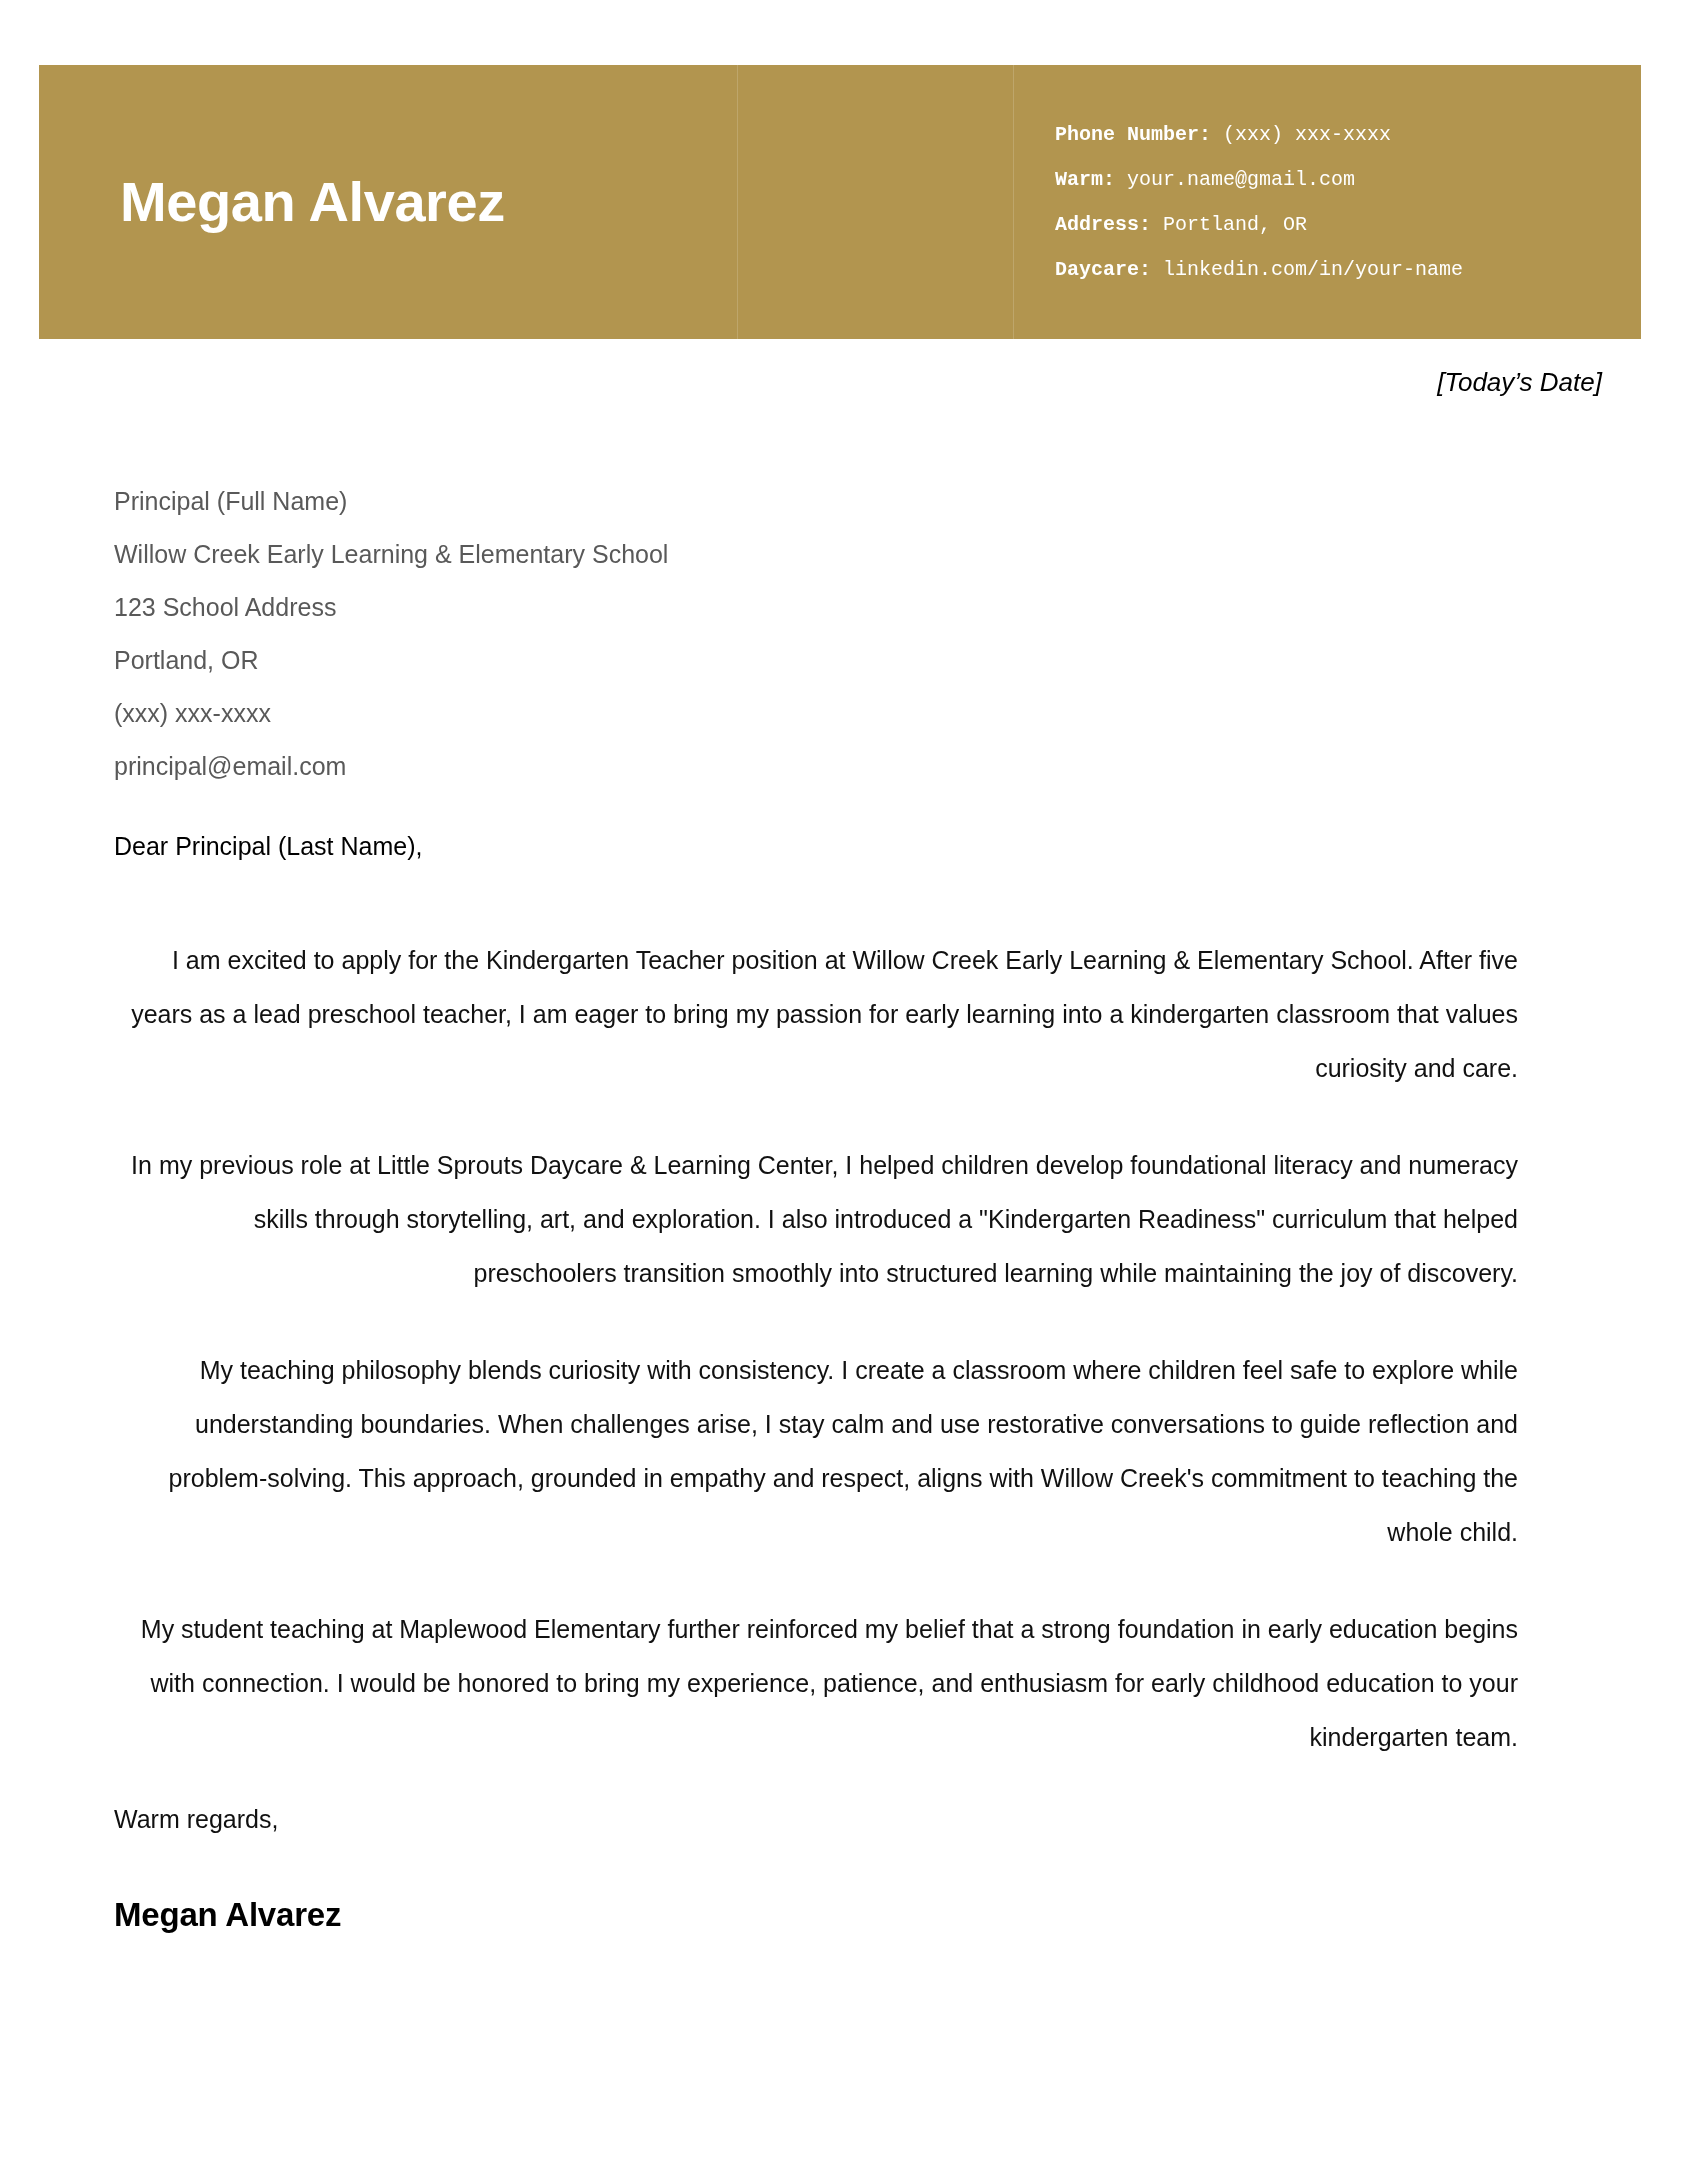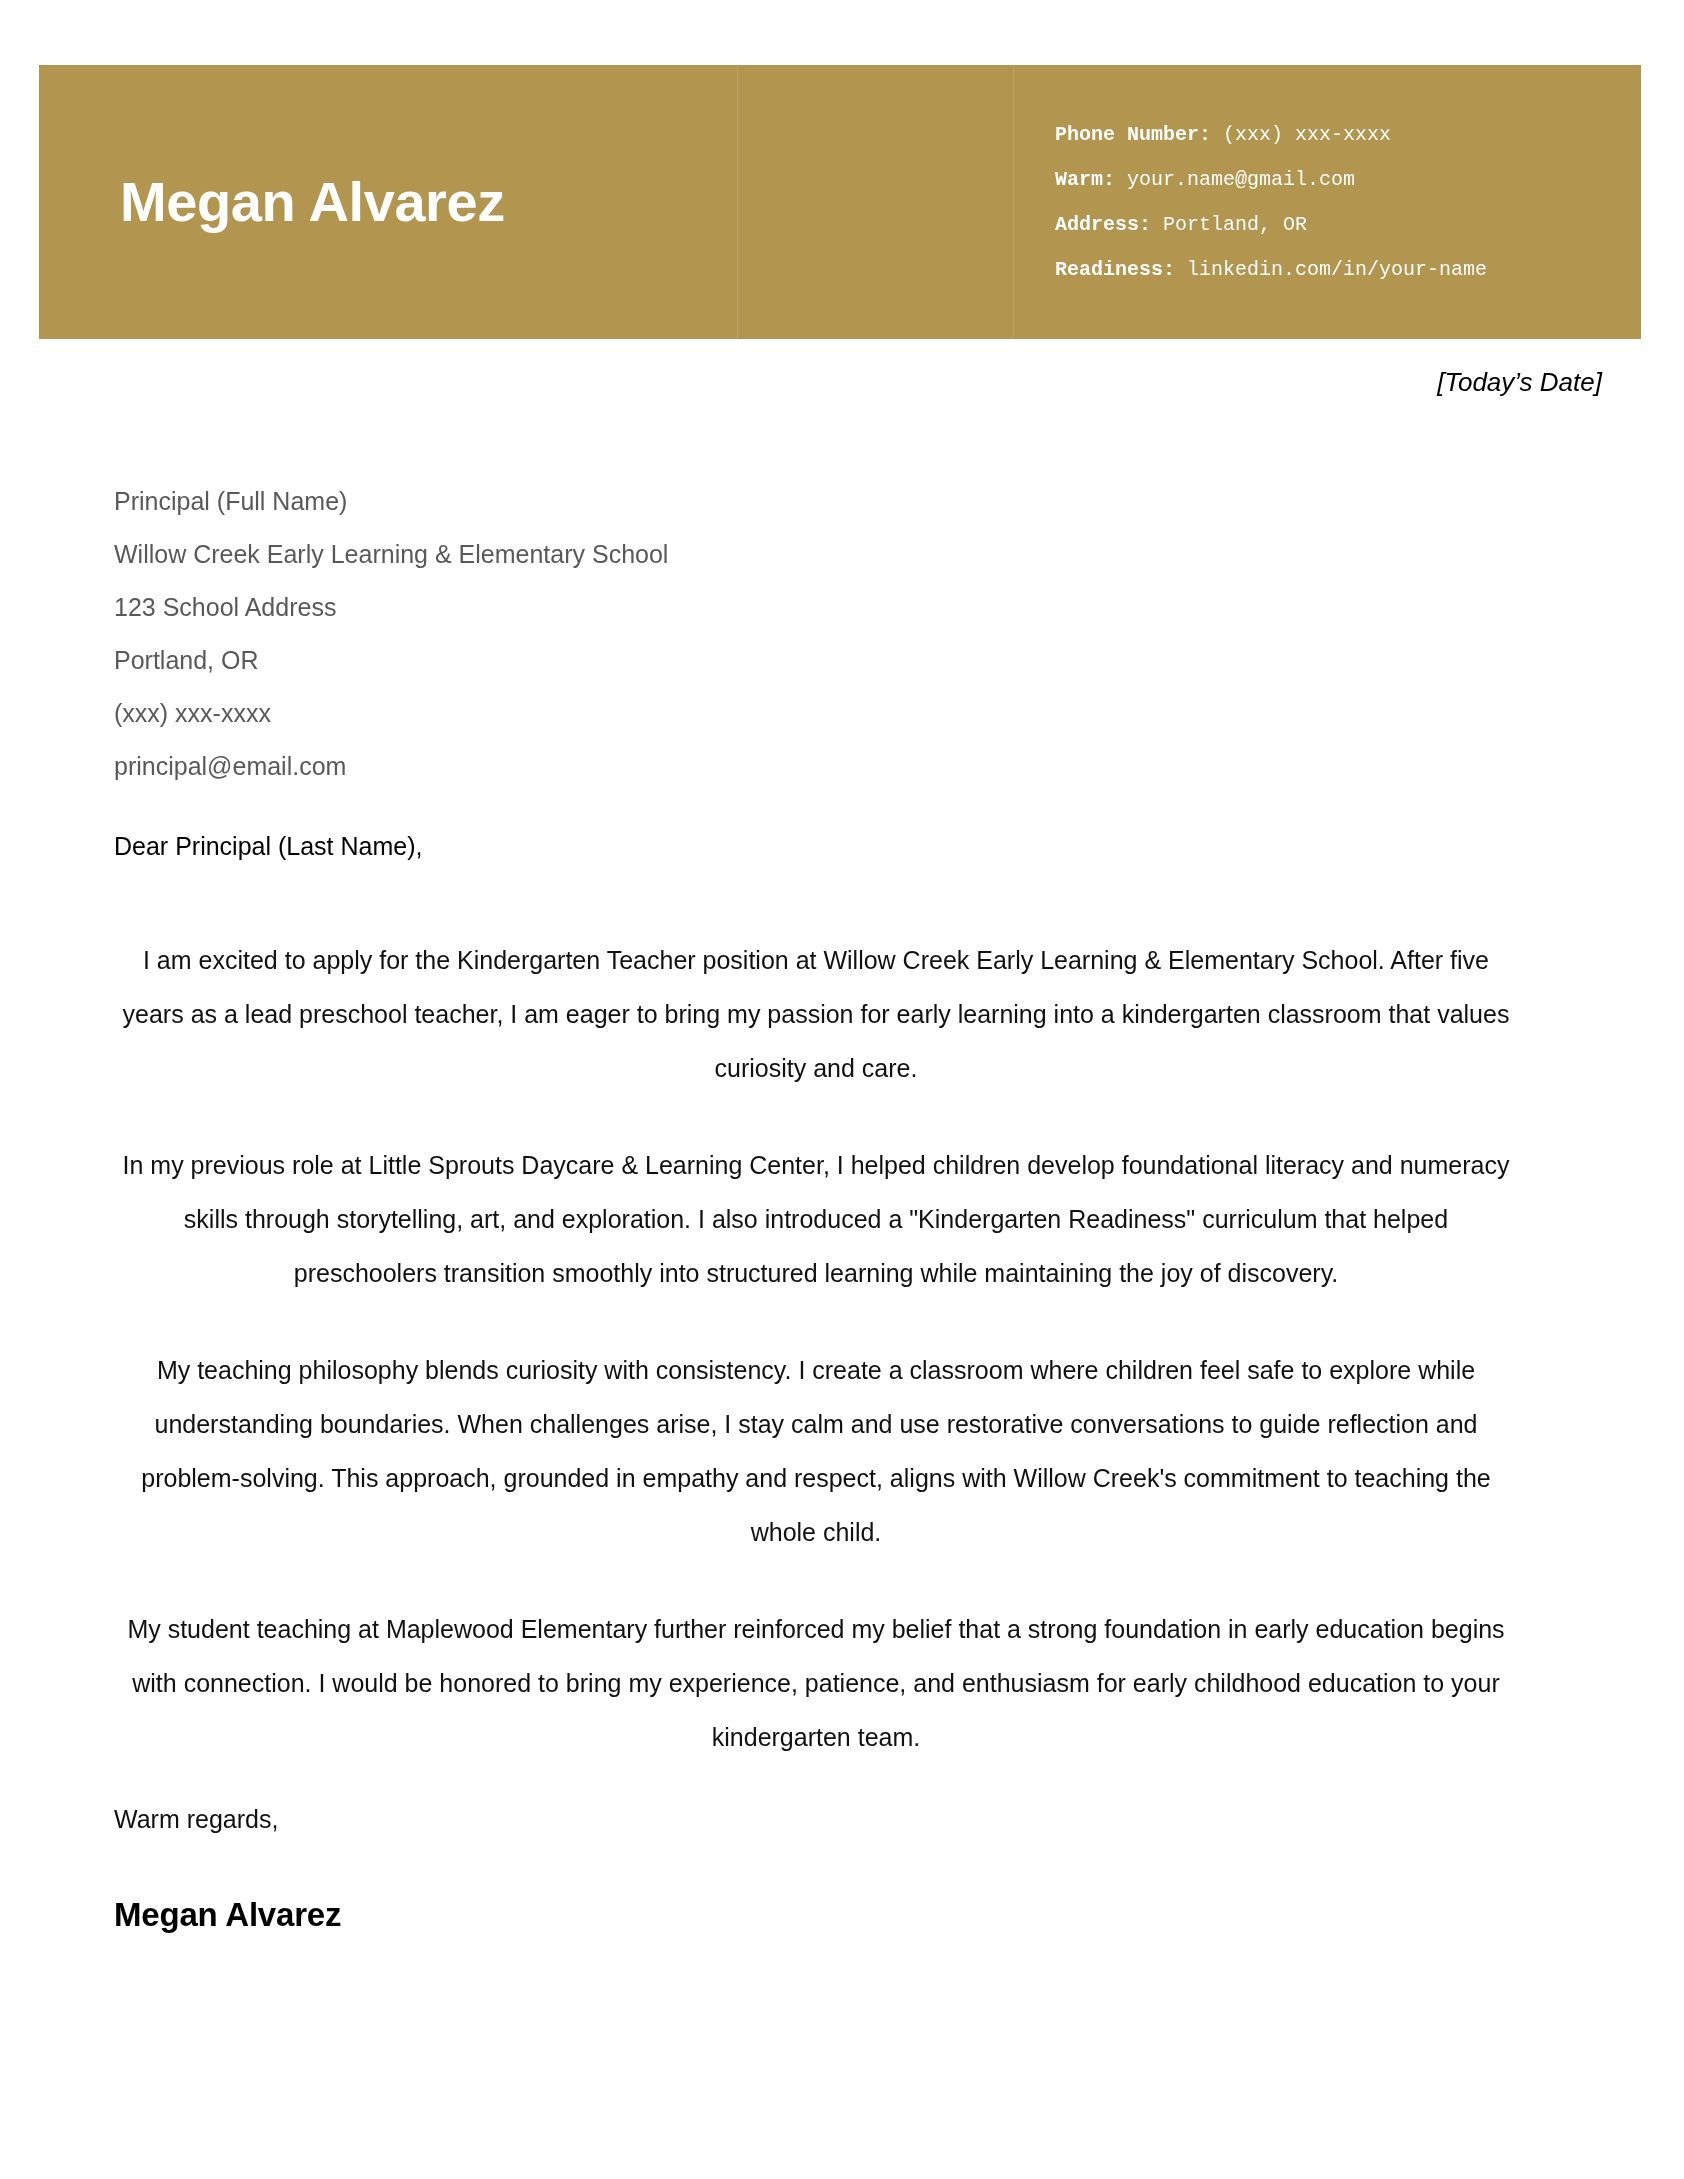--- a/index.html
+++ b/index.html
@@ -87,21 +87,21 @@
     color:#000000;
     font-size:25px;
     line-height:1.0;
     margin-bottom:74px;
   }
   .body-par {
     color:#111111;
     font-size:25px;
     line-height:54px;
     margin-bottom:43px;
-    text-align:center;
+    text-align:right;
   }
   .closing {
     color:#111111;
     font-size:25px;
     line-height:1.0;
     margin-top:15.6px;
   }
   .signature {
     color:#000000;
     font-size:33px;
@@ -135,21 +135,21 @@
         <span class="lbl">Warm:</span>
         <span class="val">your.name@gmail.com</span>
       </div>
 
       <div class="contact-line">
         <span class="lbl">Address:</span>
         <span class="val">Portland, OR</span>
       </div>
 
       <div class="contact-line">
-        <span class="lbl">Readiness:</span>
+        <span class="lbl">Daycare:</span>
         <span class="val">linkedin.com/in/your-name</span>
       </div>
 
     </div>
   </div>
 
   <div class="date-row">
     <span class="date-text">[Today’s Date]</span>
   </div>
 

